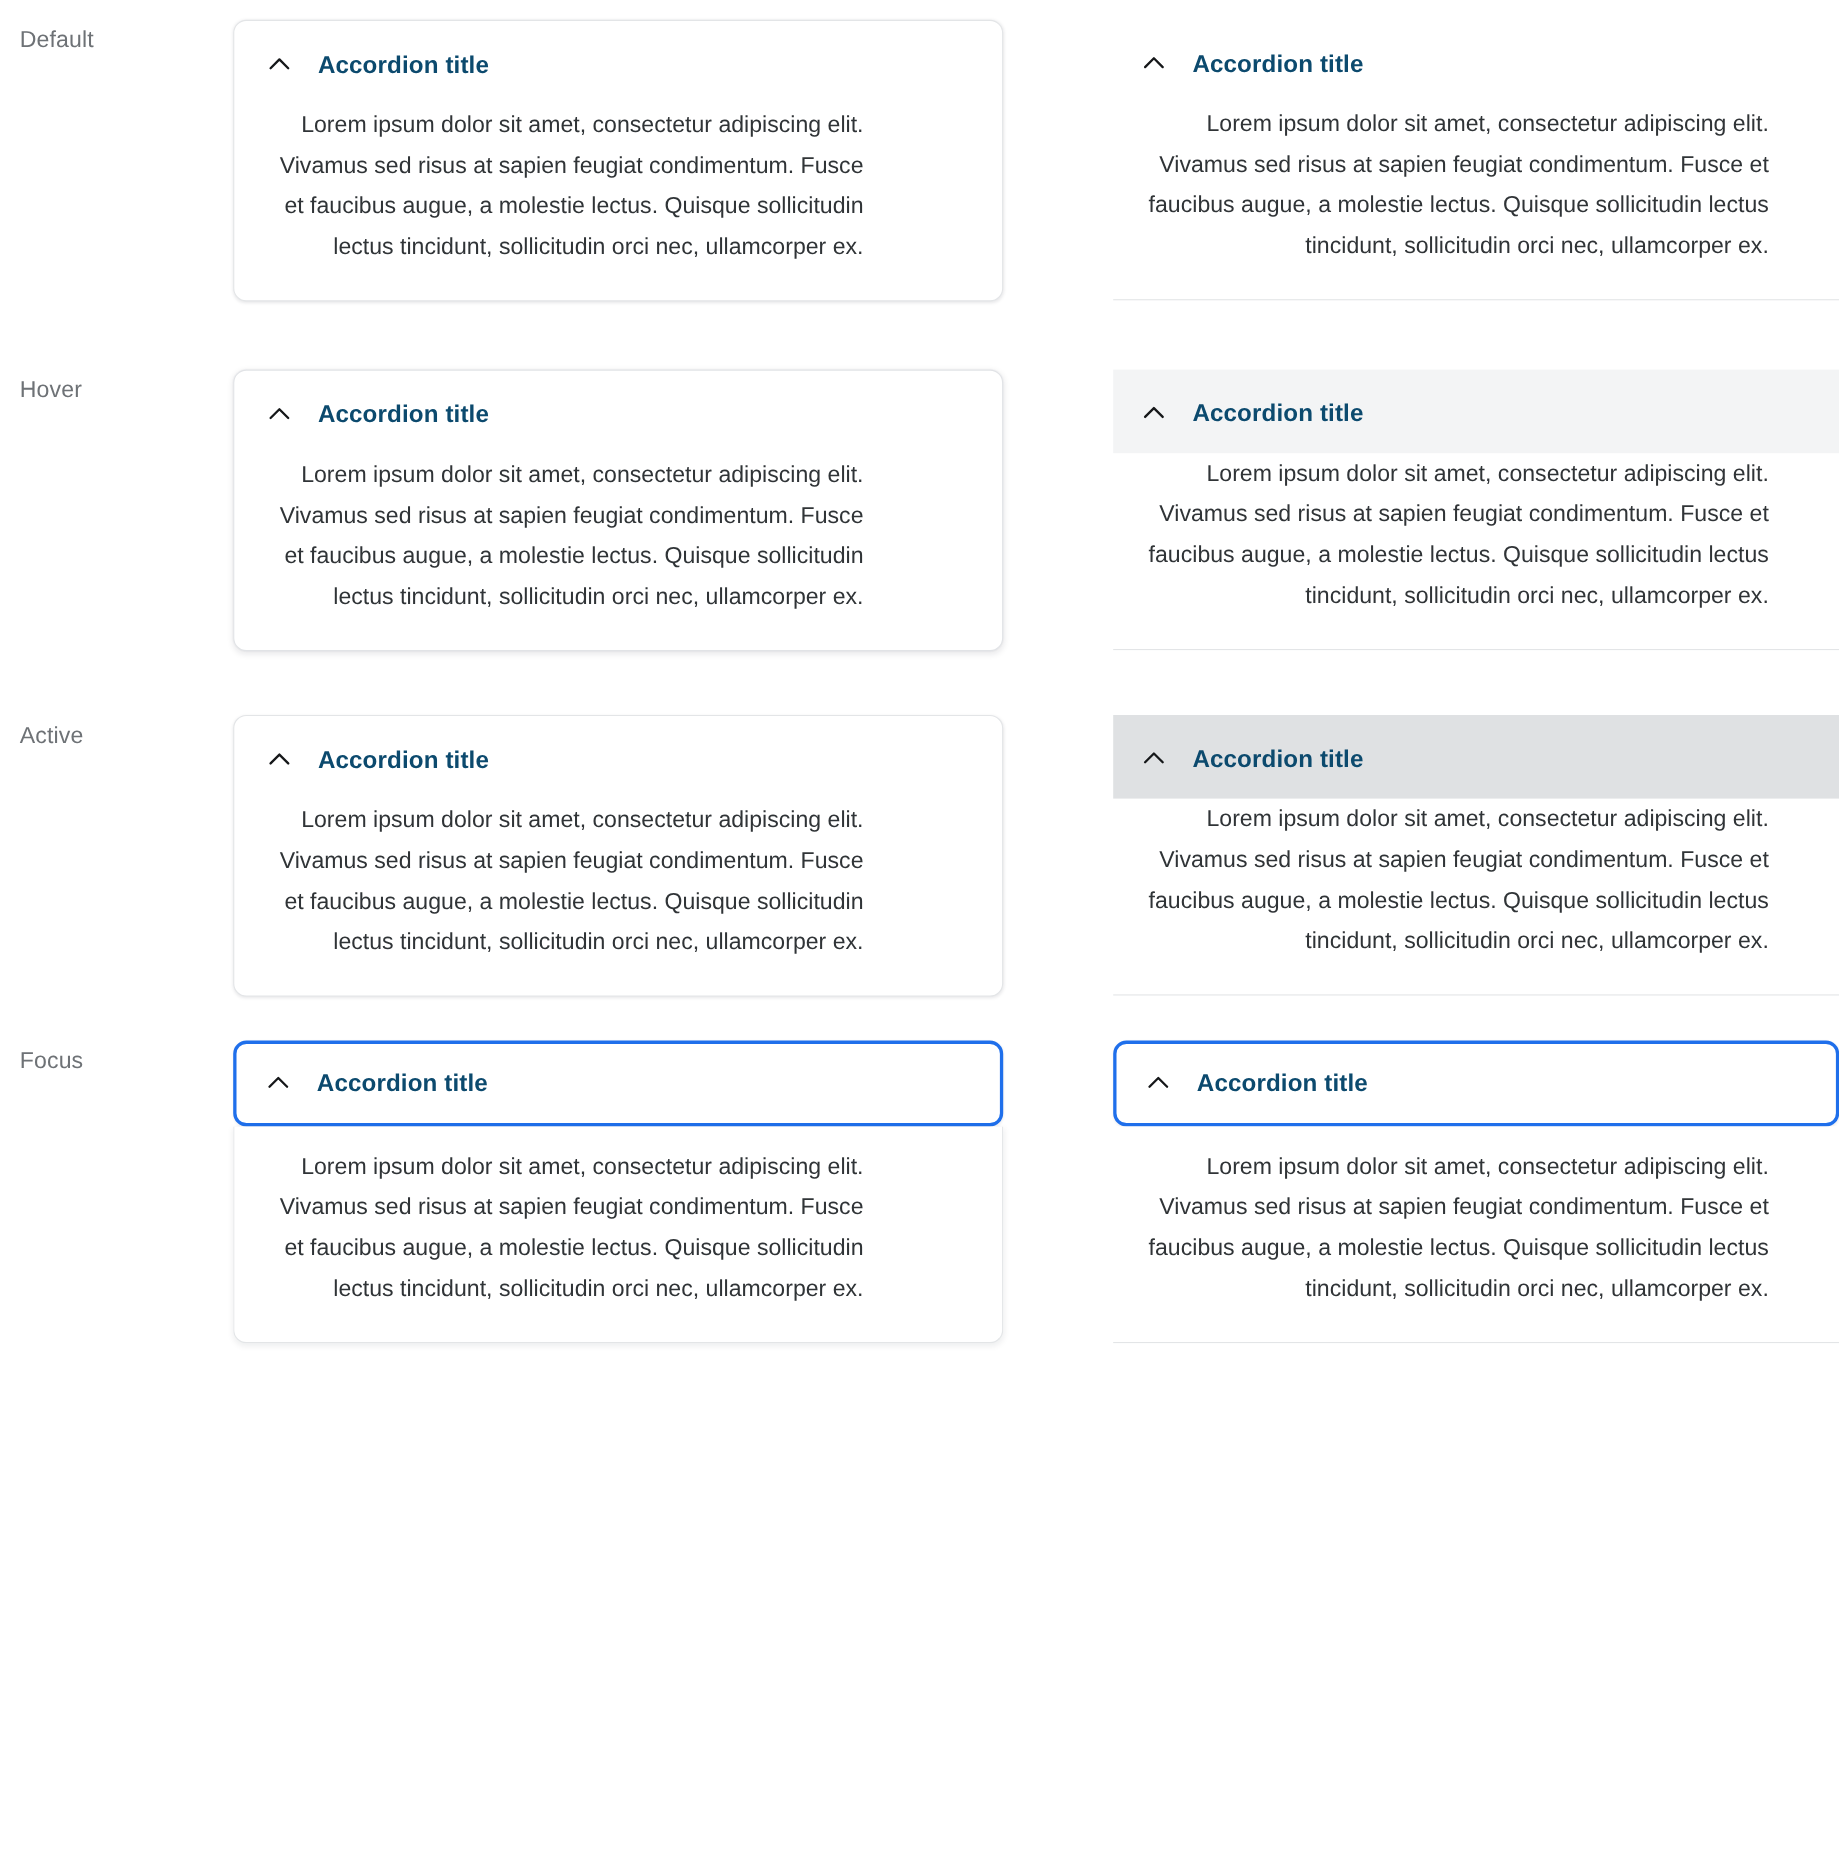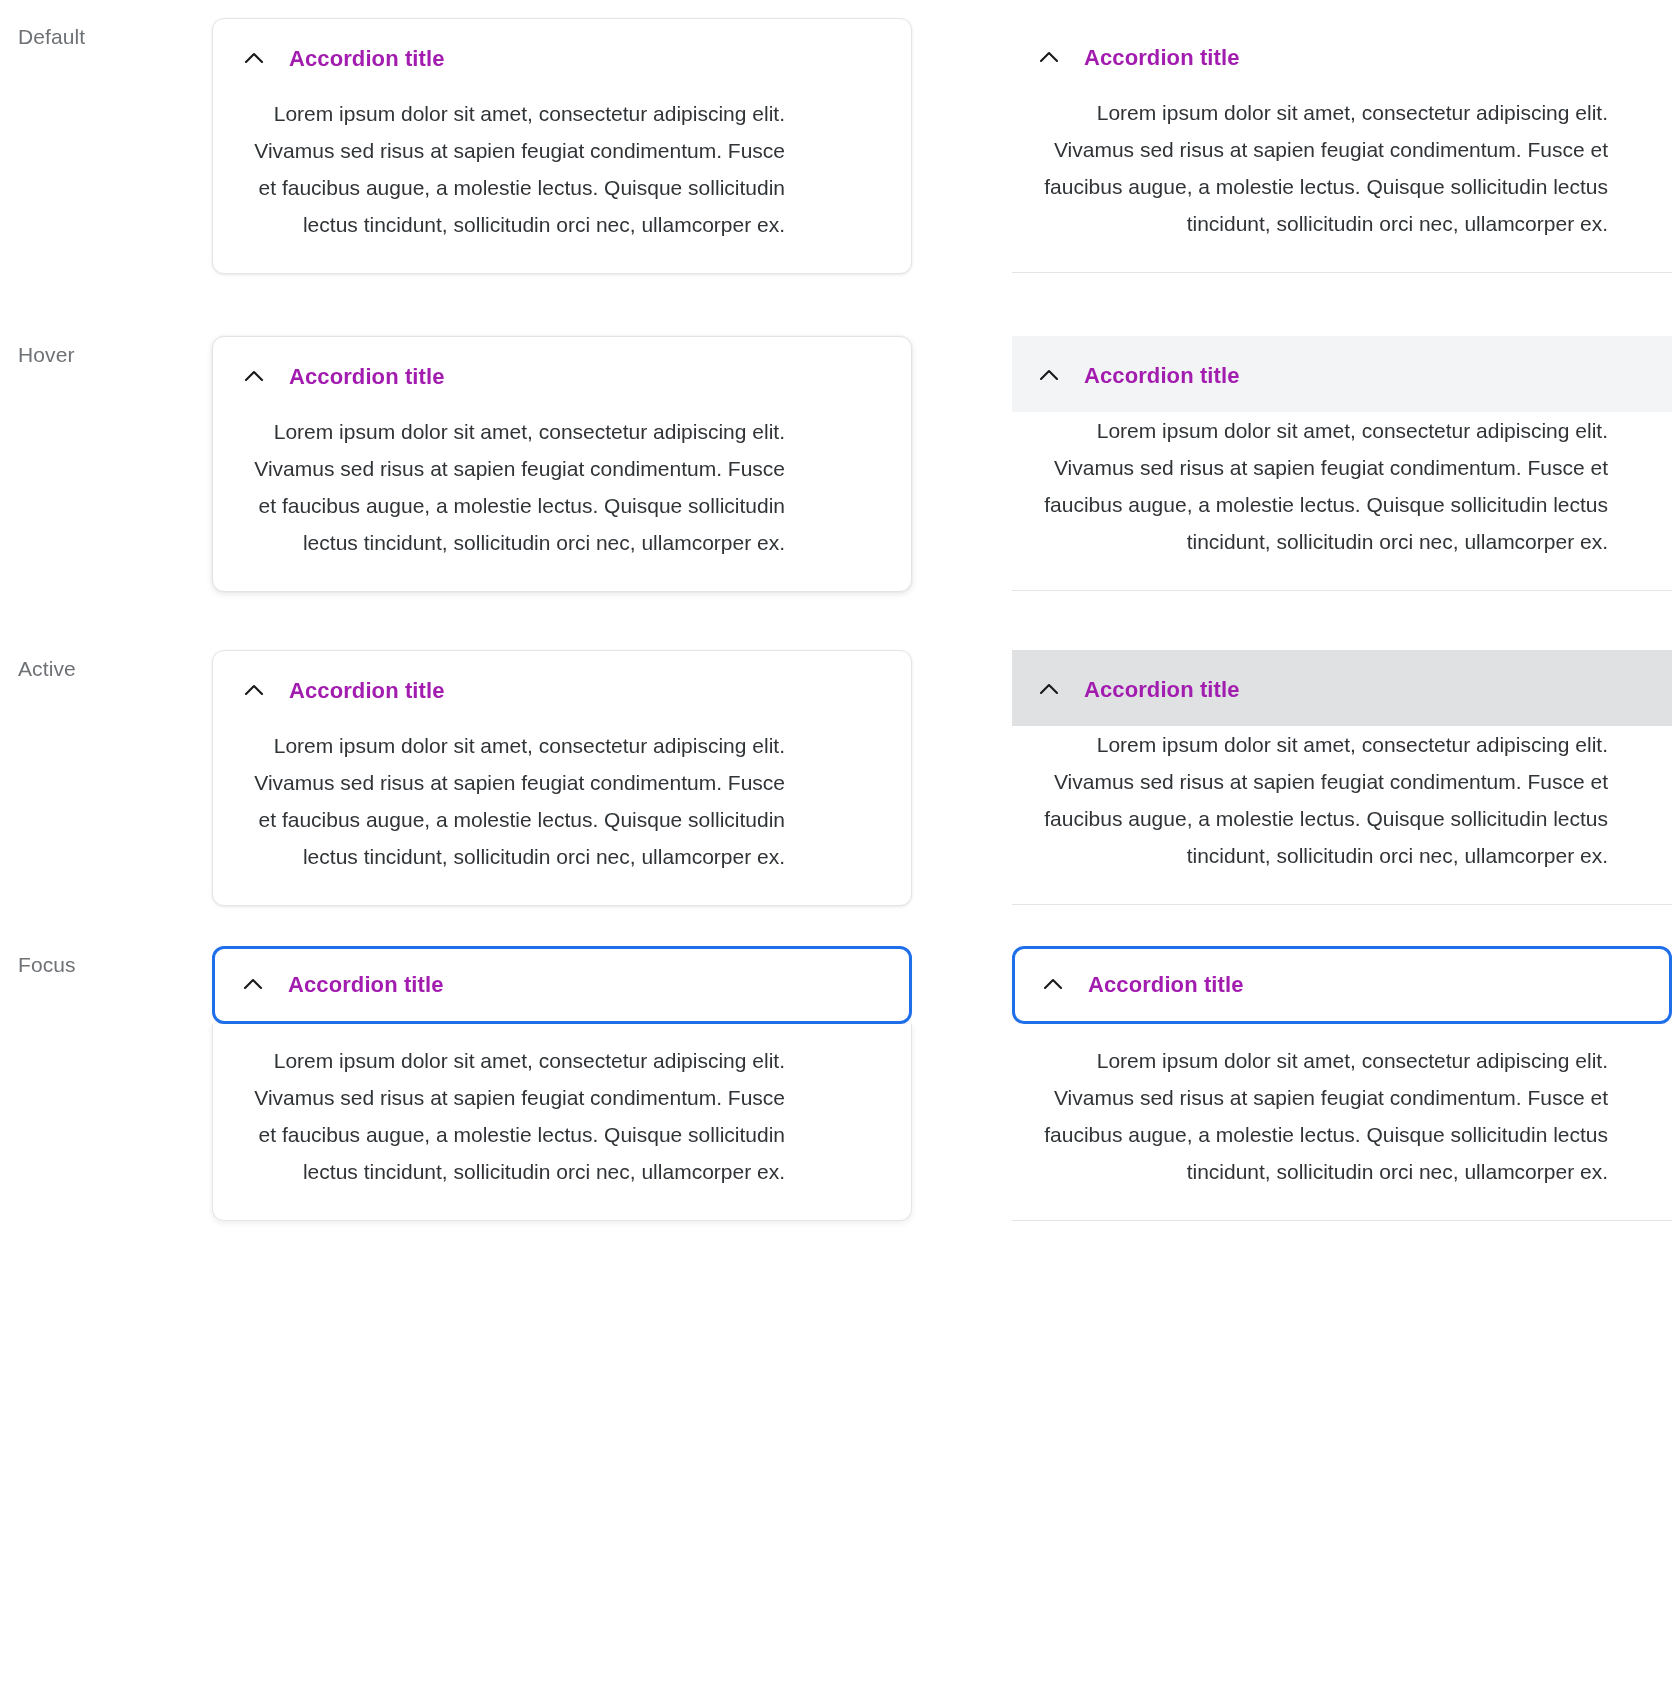--- a/index.html
+++ b/index.html
@@ -79,21 +79,21 @@
     align-items: center;
     justify-content: center;
     color: #16181a;
     flex: 0 0 26px;
   }
   .chevron svg { display: block; }
 
   .title {
     font-size: 22px;
     font-weight: 700;
-    color: #a21caf;
+    color: #0c4a6e;
     letter-spacing: 0.1px;
     line-height: 28px;
   }
 
   .body {
     padding: 0 28px 30px 28px;
     font-size: 21px;
     line-height: 37px;
     color: #303437;
     max-width: 600px;

